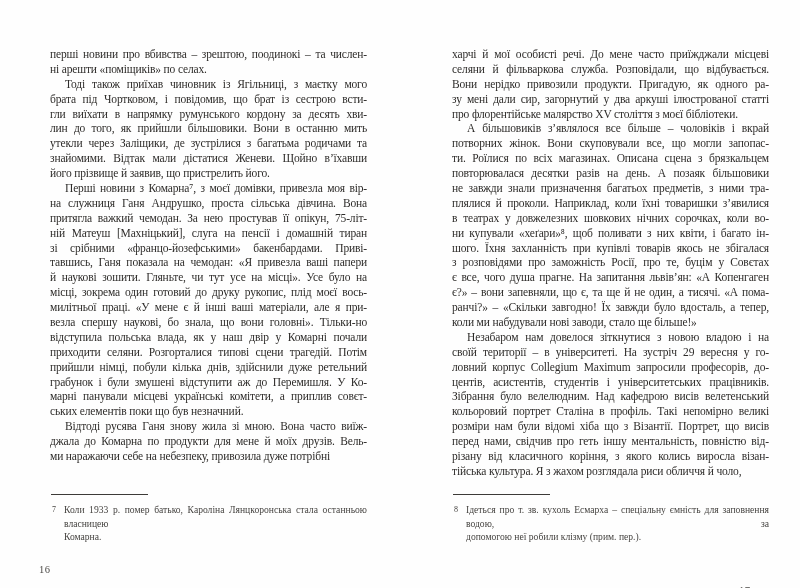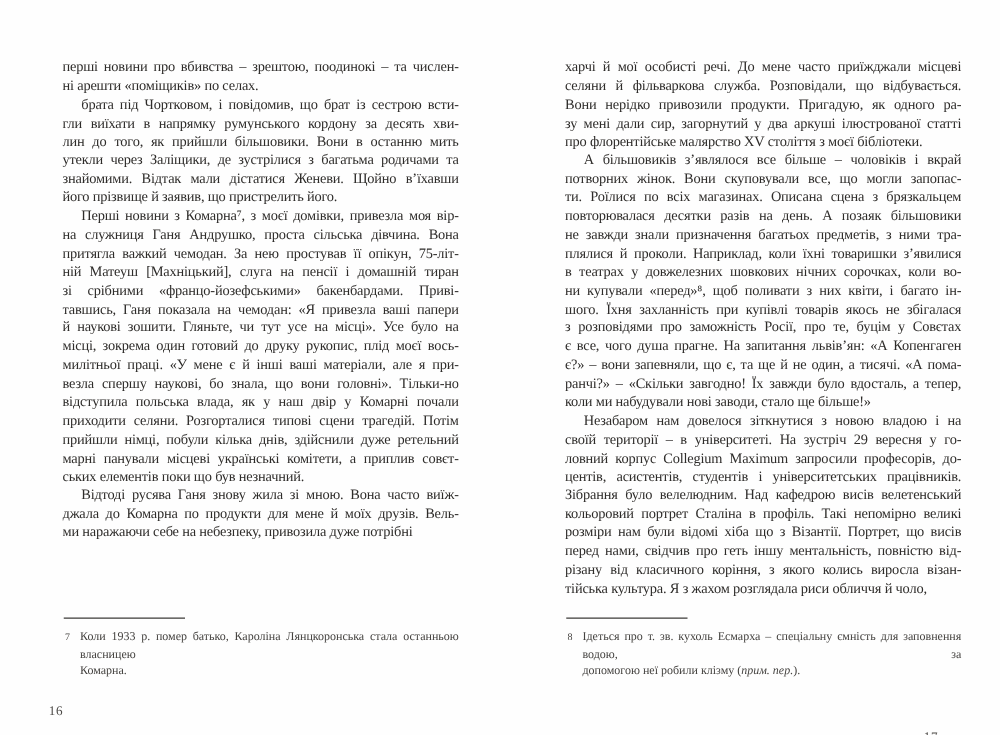--- a/index.html
+++ b/index.html
@@ -70,21 +70,21 @@
   }
   .footnote .fn-line {
     text-align: justify;
     text-align-last: justify;
     -moz-text-align-last: justify;
   }
   .footnote .fn-line.last {
     text-align-last: left;
     -moz-text-align-last: left;
   }
-  .footnote .it { font-style: italic; }
+  .footnote .it { }
 
   .page-number {
     position: absolute;
     top: 501px;
     font-size: 10.5px;
     letter-spacing: 0.5px;
     color: #4c4a47;
   }
   .page-left  .page-number { left: -11px; margin-top: 16px; }
   .page-right .page-number { left: 287px; margin-top: 37px; }
@@ -94,20 +94,21 @@
 
 <div id="canvas">
 
   <section class="page page-left">
     <div class="body-text">
         <div class="para">
           <div class="line">перші новини про вбивства – зрештою, поодинокі – та числен-</div>
           <div class="line last">ні арешти «поміщиків» по селах.</div>
         </div>
         <div class="para indent">
+          <div class="line">Тоді також приїхав чиновник із Ягільниці, з маєтку мого</div>
           <div class="line">брата під Чортковом, і повідомив, що брат із сестрою всти-</div>
           <div class="line">гли виїхати в напрямку румунського кордону за десять хви-</div>
           <div class="line">лин до того, як прийшли більшовики. Вони в останню мить</div>
           <div class="line">утекли через Заліщики, де зустрілися з багатьма родичами та</div>
           <div class="line">знайомими. Відтак мали дістатися Женеви. Щойно в’їхавши</div>
           <div class="line last">його прізвище й заявив, що пристрелить його.</div>
         </div>
         <div class="para indent">
           <div class="line">Перші новини з Комарна⁷, з моєї домівки, привезла моя вір-</div>
           <div class="line">на служниця Ганя Андрушко, проста сільська дівчина. Вона</div>
@@ -115,20 +116,21 @@
           <div class="line">ній Матеуш [Махніцький], слуга на пенсії і домашній тиран</div>
           <div class="line">зі срібними «францо-йозефськими» бакенбардами. Приві-</div>
           <div class="line">тавшись, Ганя показала на чемодан: «Я привезла ваші папери</div>
           <div class="line">й наукові зошити. Гляньте, чи тут усе на місці». Усе було на</div>
           <div class="line">місці, зокрема один готовий до друку рукопис, плід моєї вось-</div>
           <div class="line">милітньої праці. «У мене є й інші ваші матеріали, але я при-</div>
           <div class="line">везла спершу наукові, бо знала, що вони головні». Тільки-но</div>
           <div class="line">відступила польська влада, як у наш двір у Комарні почали</div>
           <div class="line">приходити селяни. Розгорталися типові сцени трагедій. Потім</div>
           <div class="line">прийшли німці, побули кілька днів, здійснили дуже ретельний</div>
+          <div class="line">грабунок і були змушені відступити аж до Перемишля. У Ко-</div>
           <div class="line">марні панували місцеві українські комітети, а приплив совєт-</div>
           <div class="line last">ських елементів поки що був незначний.</div>
         </div>
         <div class="para indent">
           <div class="line">Відтоді русява Ганя знову жила зі мною. Вона часто виїж-</div>
           <div class="line">джала до Комарна по продукти для мене й моїх друзів. Вель-</div>
           <div class="line last">ми наражаючи себе на небезпеку, привозила дуже потрібні</div>
         </div>
       </div>
     <div class="footnote-sep"></div>
@@ -150,21 +152,21 @@
           <div class="line last">про флорентійське малярство XV століття з моєї бібліотеки.</div>
         </div>
         <div class="para indent">
           <div class="line">А більшовиків з’являлося все більше – чоловіків і вкрай</div>
           <div class="line">потворних жінок. Вони скуповували все, що могли запопас-</div>
           <div class="line">ти. Роїлися по всіх магазинах. Описана сцена з брязкальцем</div>
           <div class="line">повторювалася десятки разів на день. А позаяк більшовики</div>
           <div class="line">не завжди знали призначення багатьох предметів, з ними тра-</div>
           <div class="line">плялися й проколи. Наприклад, коли їхні товаришки з’явилися</div>
           <div class="line">в театрах у довжелезних шовкових нічних сорочках, коли во-</div>
-          <div class="line">ни купували «перед»⁸, щоб поливати з них квіти, і багато ін-</div>
+          <div class="line">ни купували «хеґари»⁸, щоб поливати з них квіти, і багато ін-</div>
           <div class="line">шого. Їхня захланність при купівлі товарів якось не збігалася</div>
           <div class="line">з розповідями про заможність Росії, про те, буцім у Совєтах</div>
           <div class="line">є все, чого душа прагне. На запитання львів’ян: «А Копенгаген</div>
           <div class="line">є?» – вони запевняли, що є, та ще й не один, а тисячі. «А пома-</div>
           <div class="line">ранчі?» – «Скільки завгодно! Їх завжди було вдосталь, а тепер,</div>
           <div class="line last">коли ми набудували нові заводи, стало ще більше!»</div>
         </div>
         <div class="para indent">
           <div class="line">Незабаром нам довелося зіткнутися з новою владою і на</div>
           <div class="line">своїй території – в університеті. На зустріч 29 вересня у го-</div>

